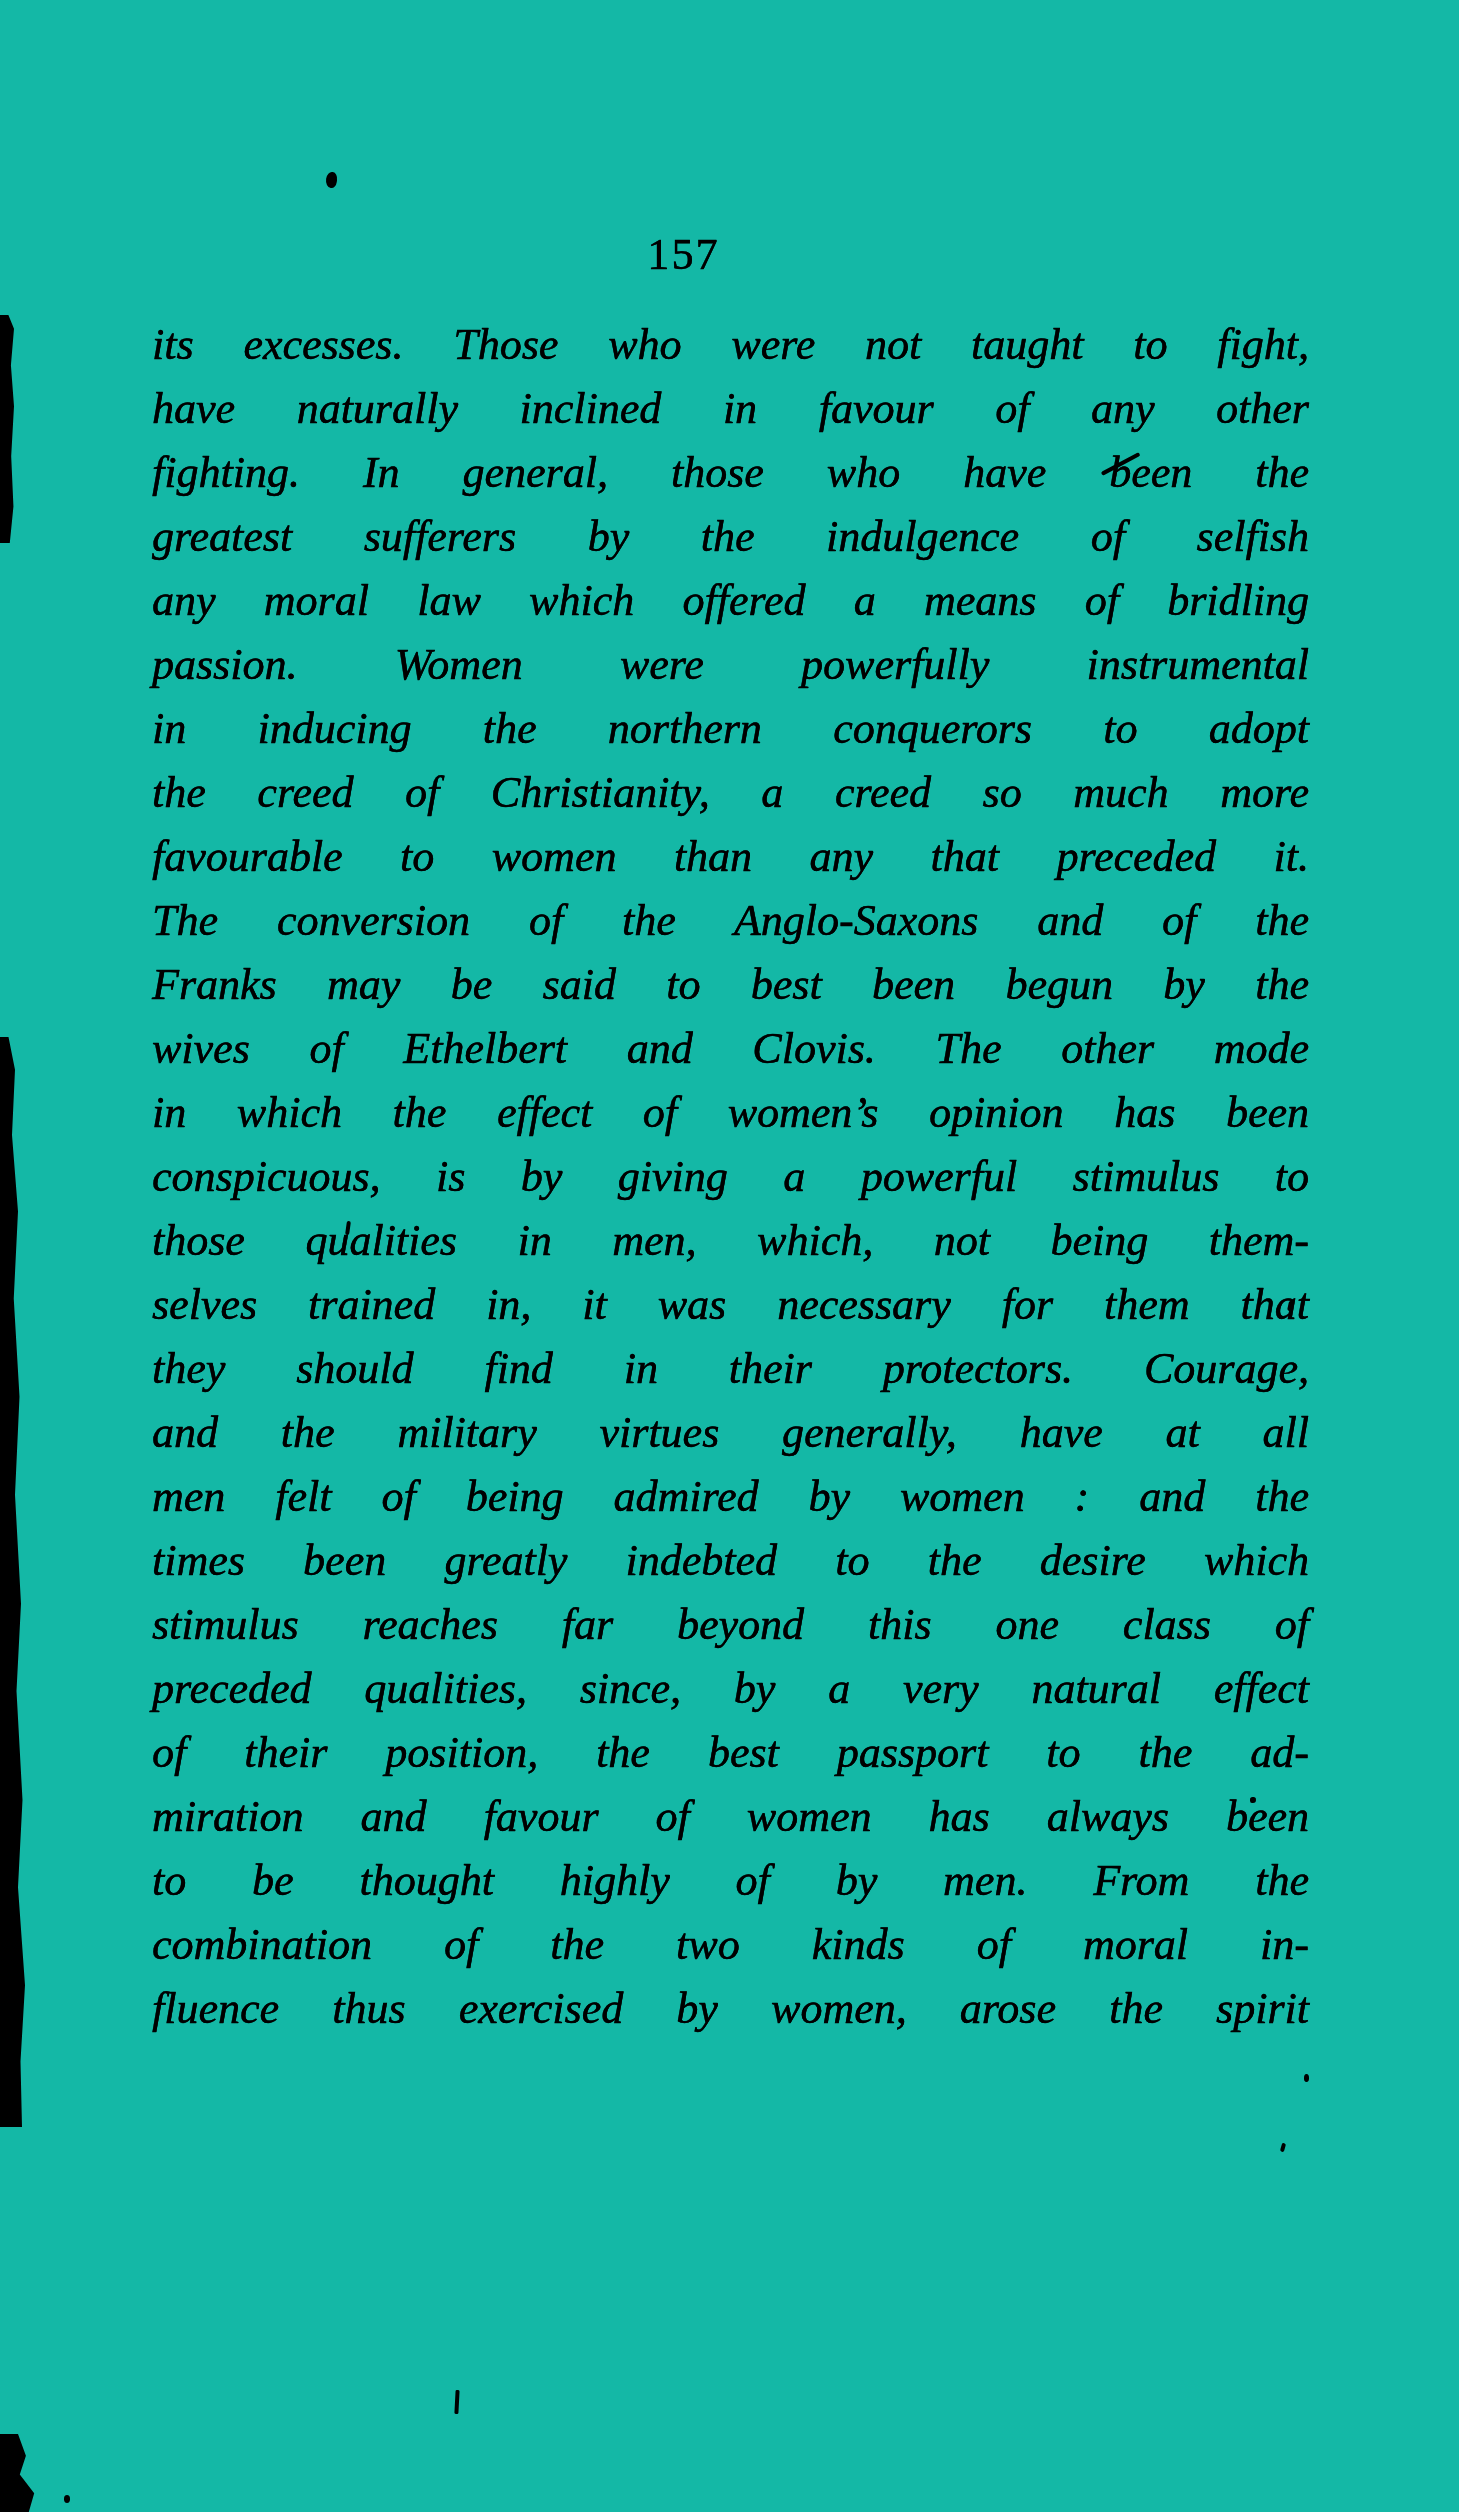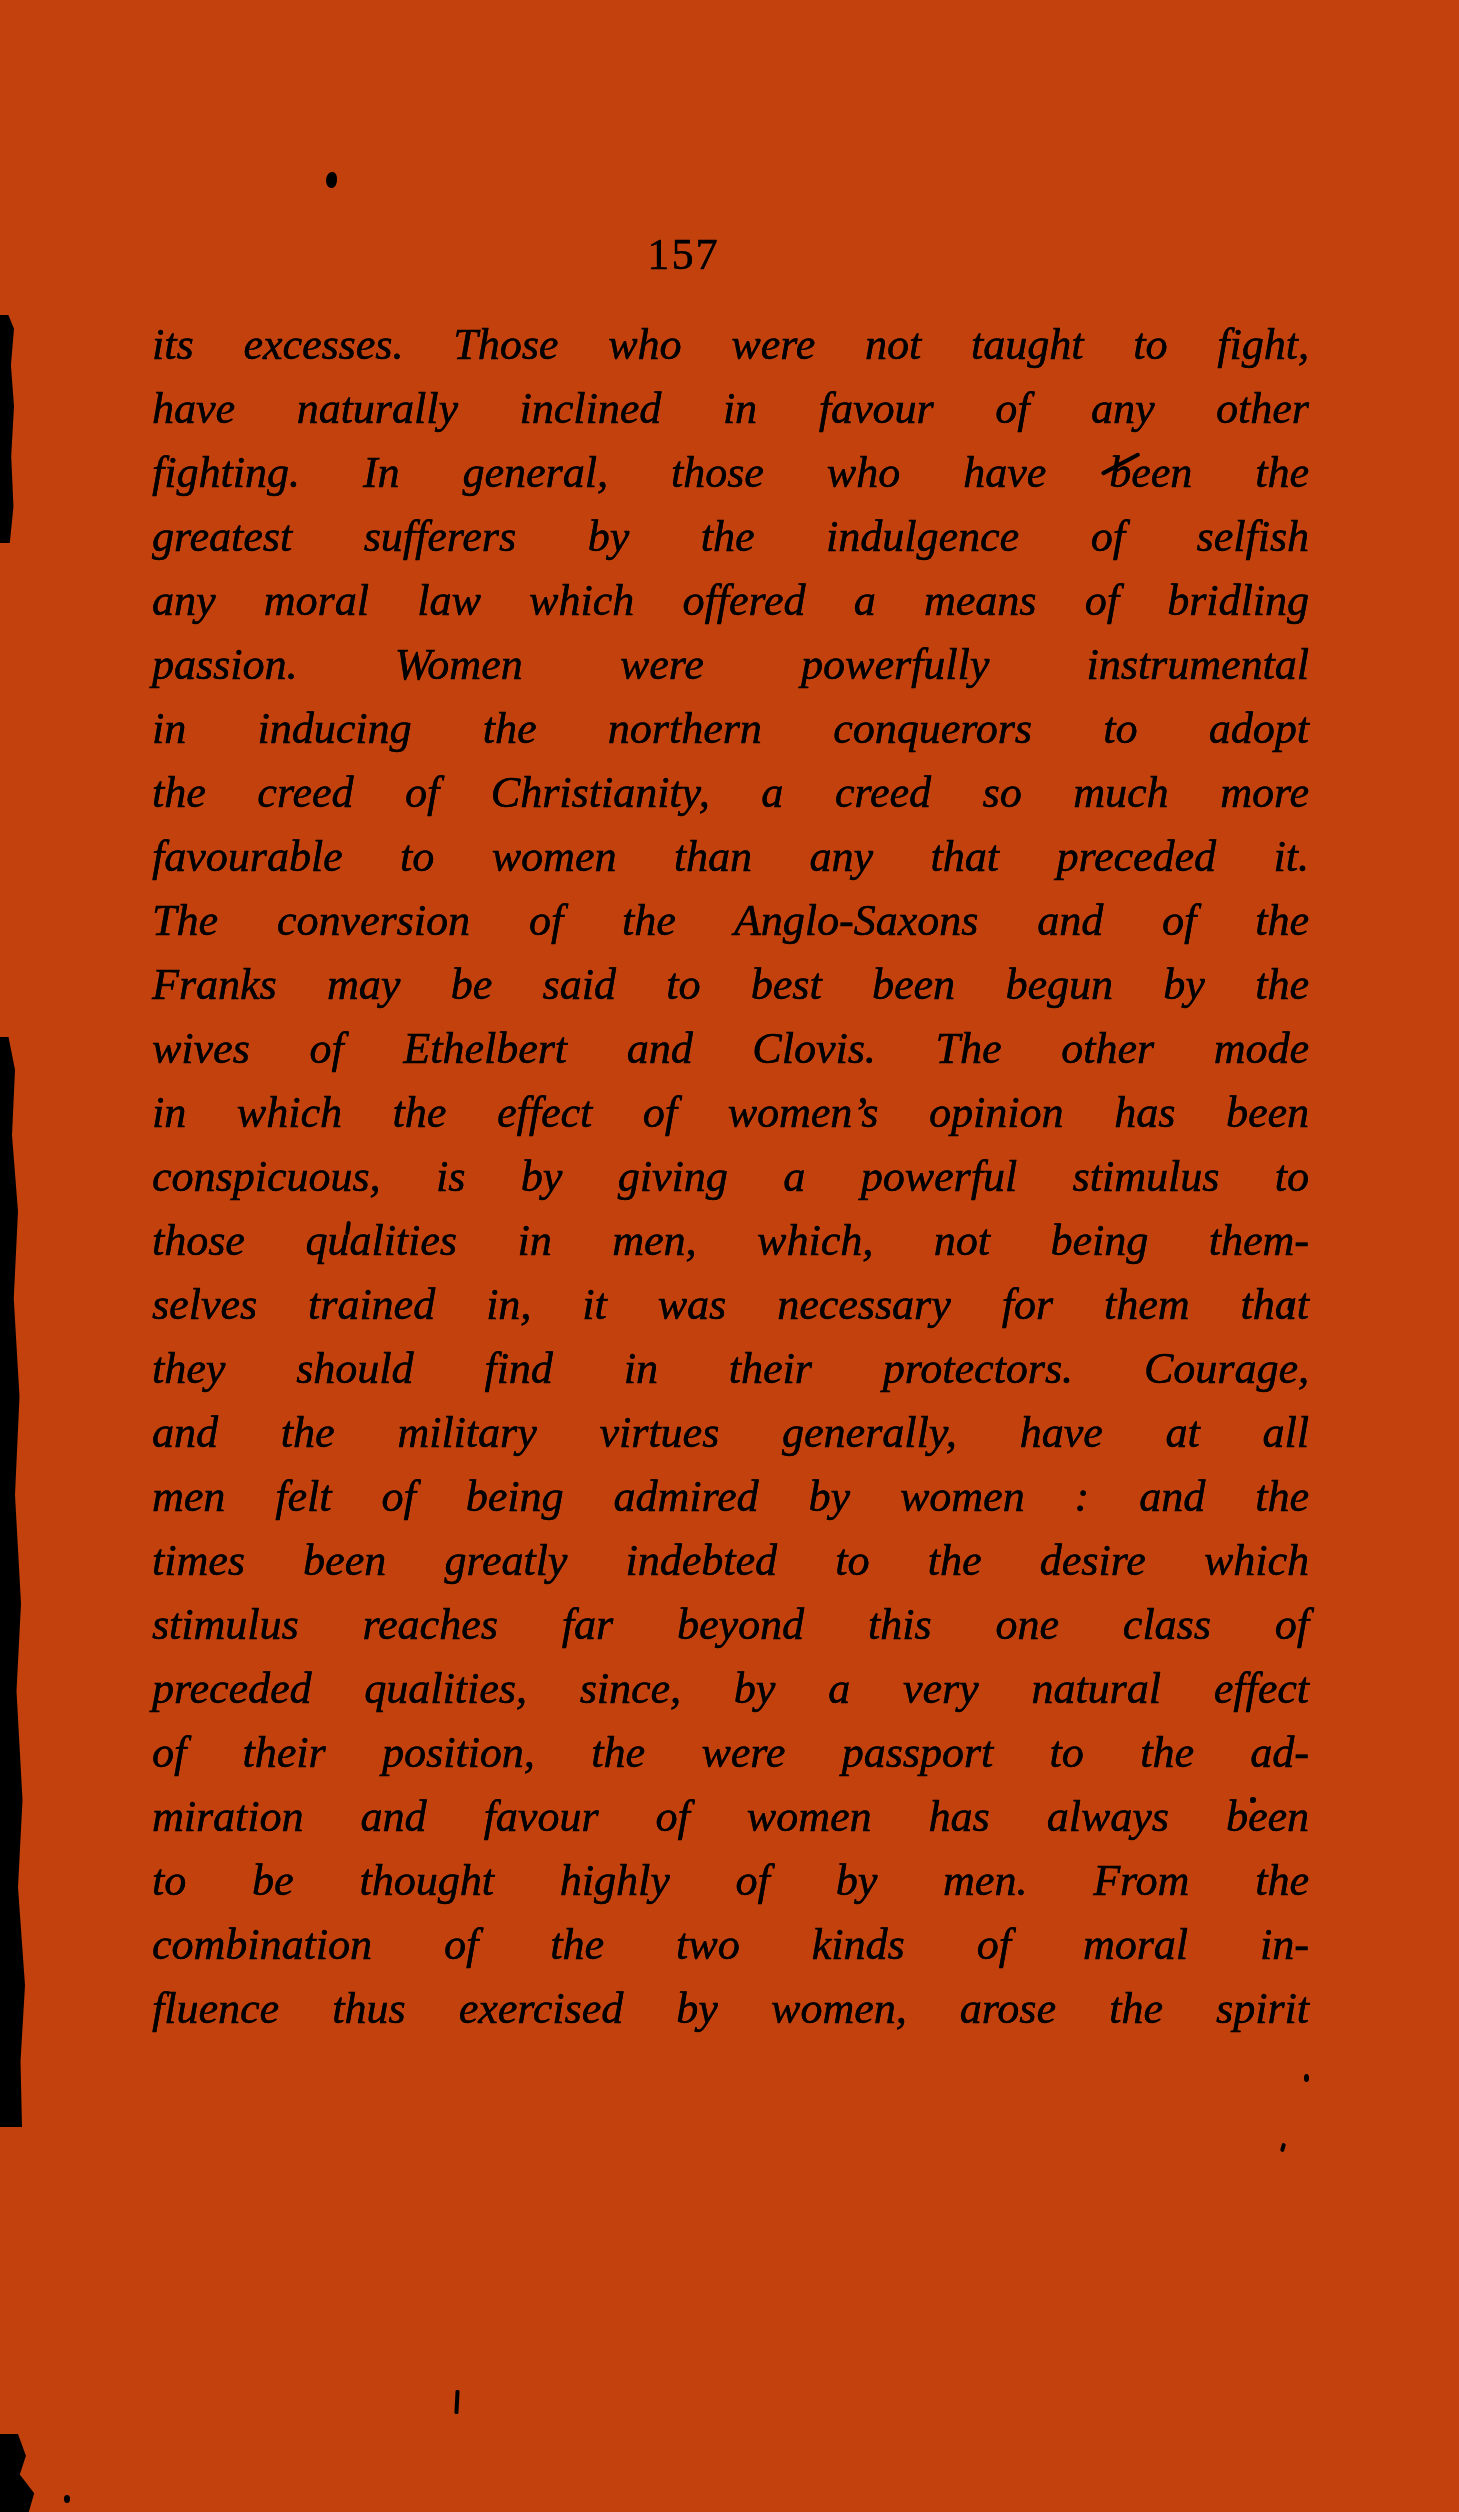--- a/index.html
+++ b/index.html
@@ -1,19 +1,19 @@
 <!DOCTYPE html>
 <html style="font-size:11px"><head>
 <meta charset="utf-8">
 <style>
   html,body{margin:0;padding:0;background:#ffffff;}
   .page{
     position:relative;
     width:1459px;height:2512px;
-    background:#c2410c;
+    background:#14b8a6;
     color:#000;
     font-family:"Liberation Serif", serif;
     overflow:hidden;
     -webkit-text-stroke:0.4px #000;
     text-shadow:0.2px 0 0 #000;
   }
   .page-number{
     position:absolute;
     left:642px;top:233px;
     width:83px;
@@ -78,21 +78,21 @@
     <div class="line">in which the effect of women’s opinion has been</div>
     <div class="line">conspicuous, is by giving a powerful stimulus to</div>
     <div class="line">those qualities in men, which, not being them-</div>
     <div class="line">selves trained in, it was necessary for them that</div>
     <div class="line">they should find in their protectors. Courage,</div>
     <div class="line">and the military virtues generally, have at all</div>
     <div class="line">men felt of being admired by women : and the</div>
     <div class="line">times been greatly indebted to the desire which</div>
     <div class="line">stimulus reaches far beyond this one class of</div>
     <div class="line">preceded qualities, since, by a very natural effect</div>
-    <div class="line">of their position, the were passport to the ad-</div>
+    <div class="line">of their position, the best passport to the ad-</div>
     <div class="line">miration and favour of women has always been</div>
     <div class="line">to be thought highly of by men. From the</div>
     <div class="line">combination of the two kinds of moral in-</div>
     <div class="line">fluence thus exercised by women, arose the spirit</div>
   </div>
 
   <div class="ink dot-top"></div>
   <div class="ink bar-left-1"></div>
   <div class="ink bar-left-2"></div>
   <div class="ink blob-corner"></div>

